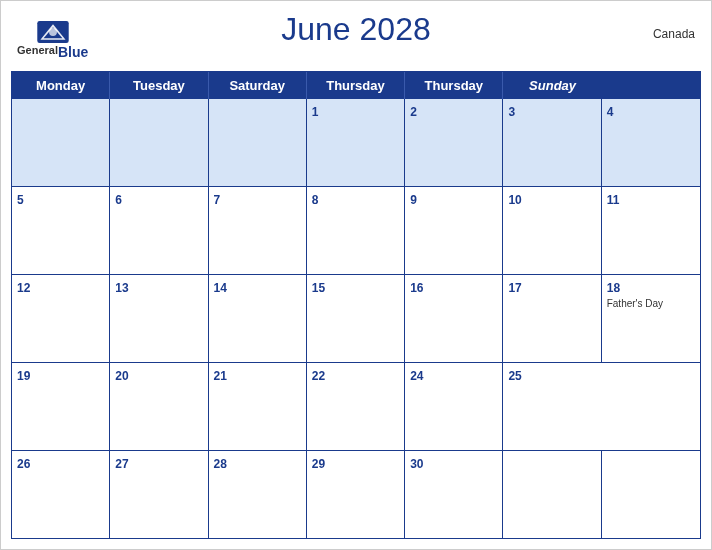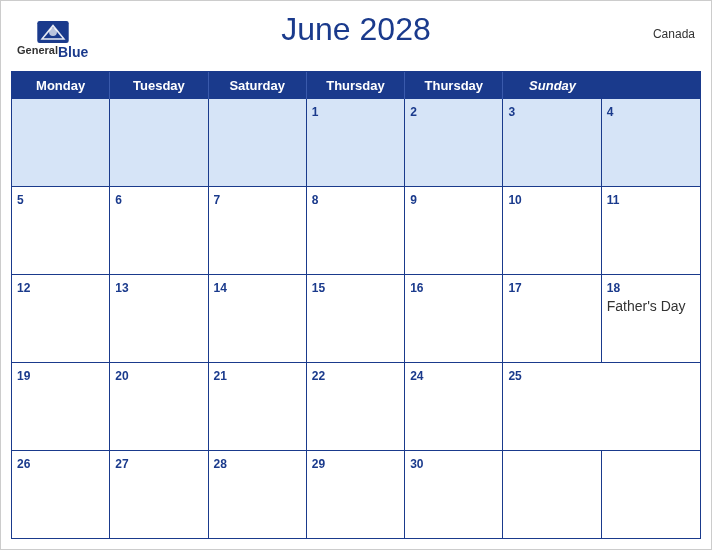--- a/index.html
+++ b/index.html
@@ -111,21 +111,21 @@
     }
     .day-cell:last-child {
       border-right: none;
     }
     .day-num {
       font-size: 12px;
       color: #1a3a8c;
       font-weight: bold;
     }
     .event-label {
-      font-size: 14px;
+      font-size: 10px;
       color: #333;
       margin-top: 2px;
       line-height: 1.2;
     }
     
     .week-row.header-week .day-cell {
       background: #d6e4f7;
     }
   </style>
 </head>

